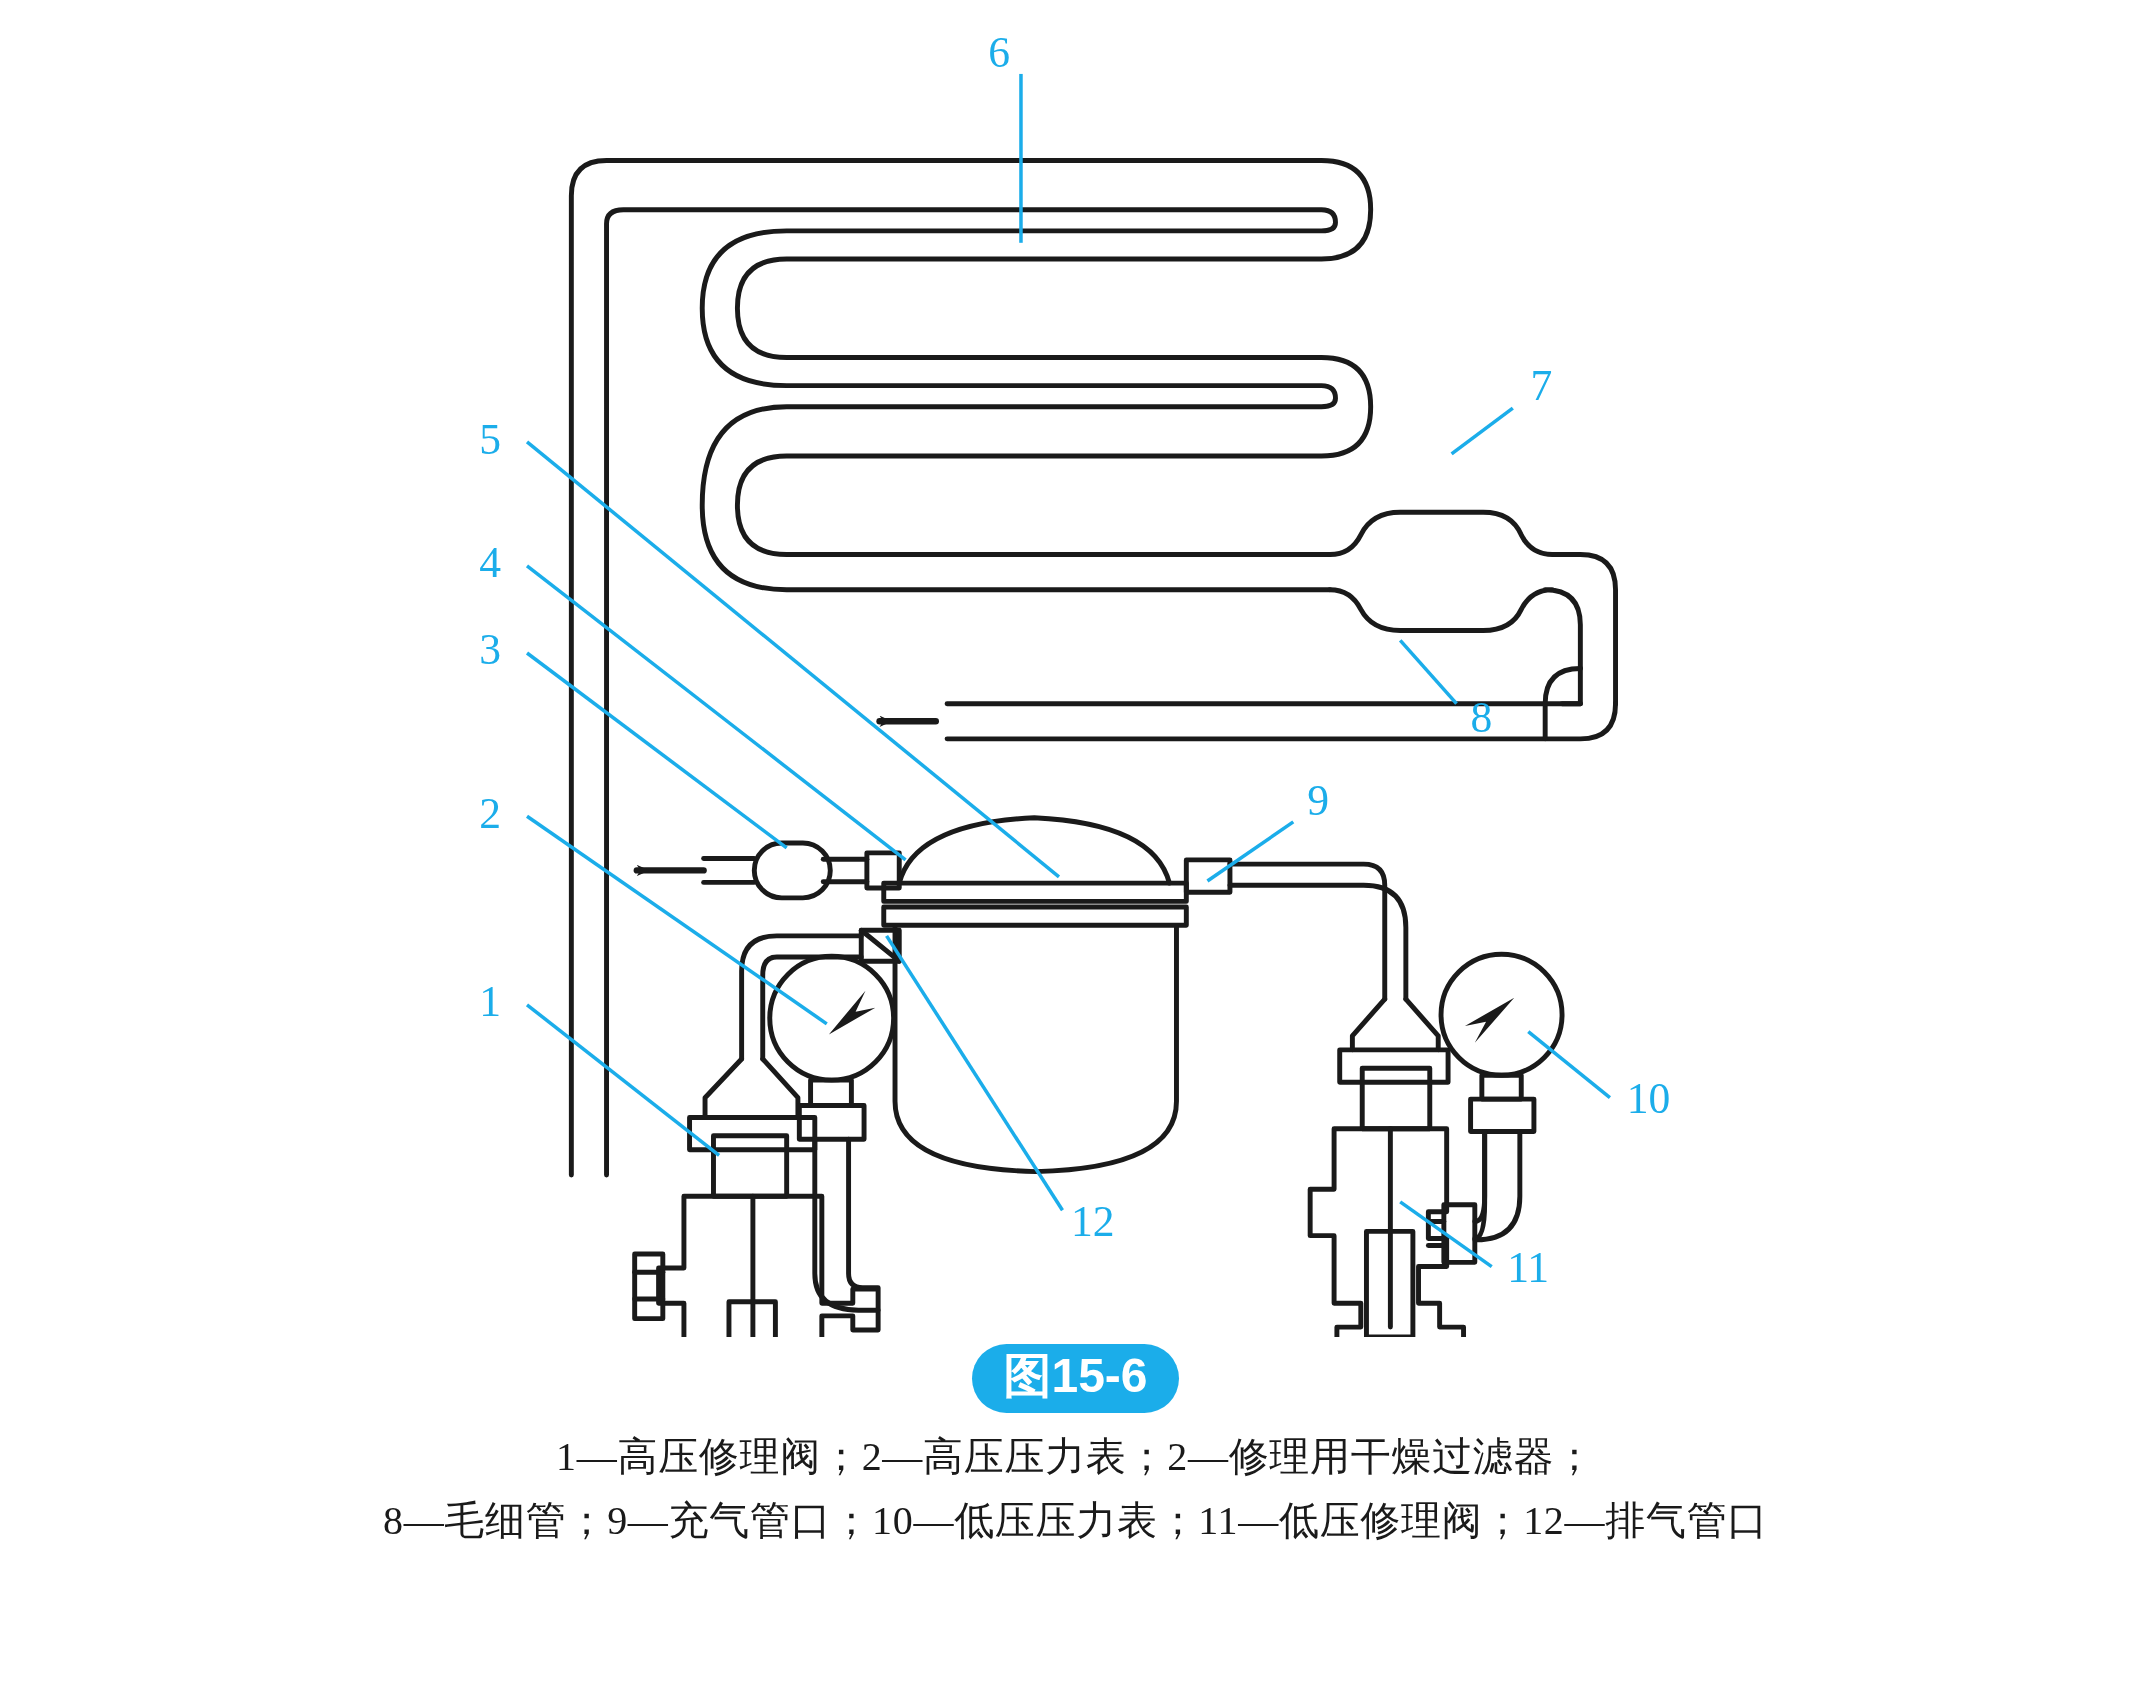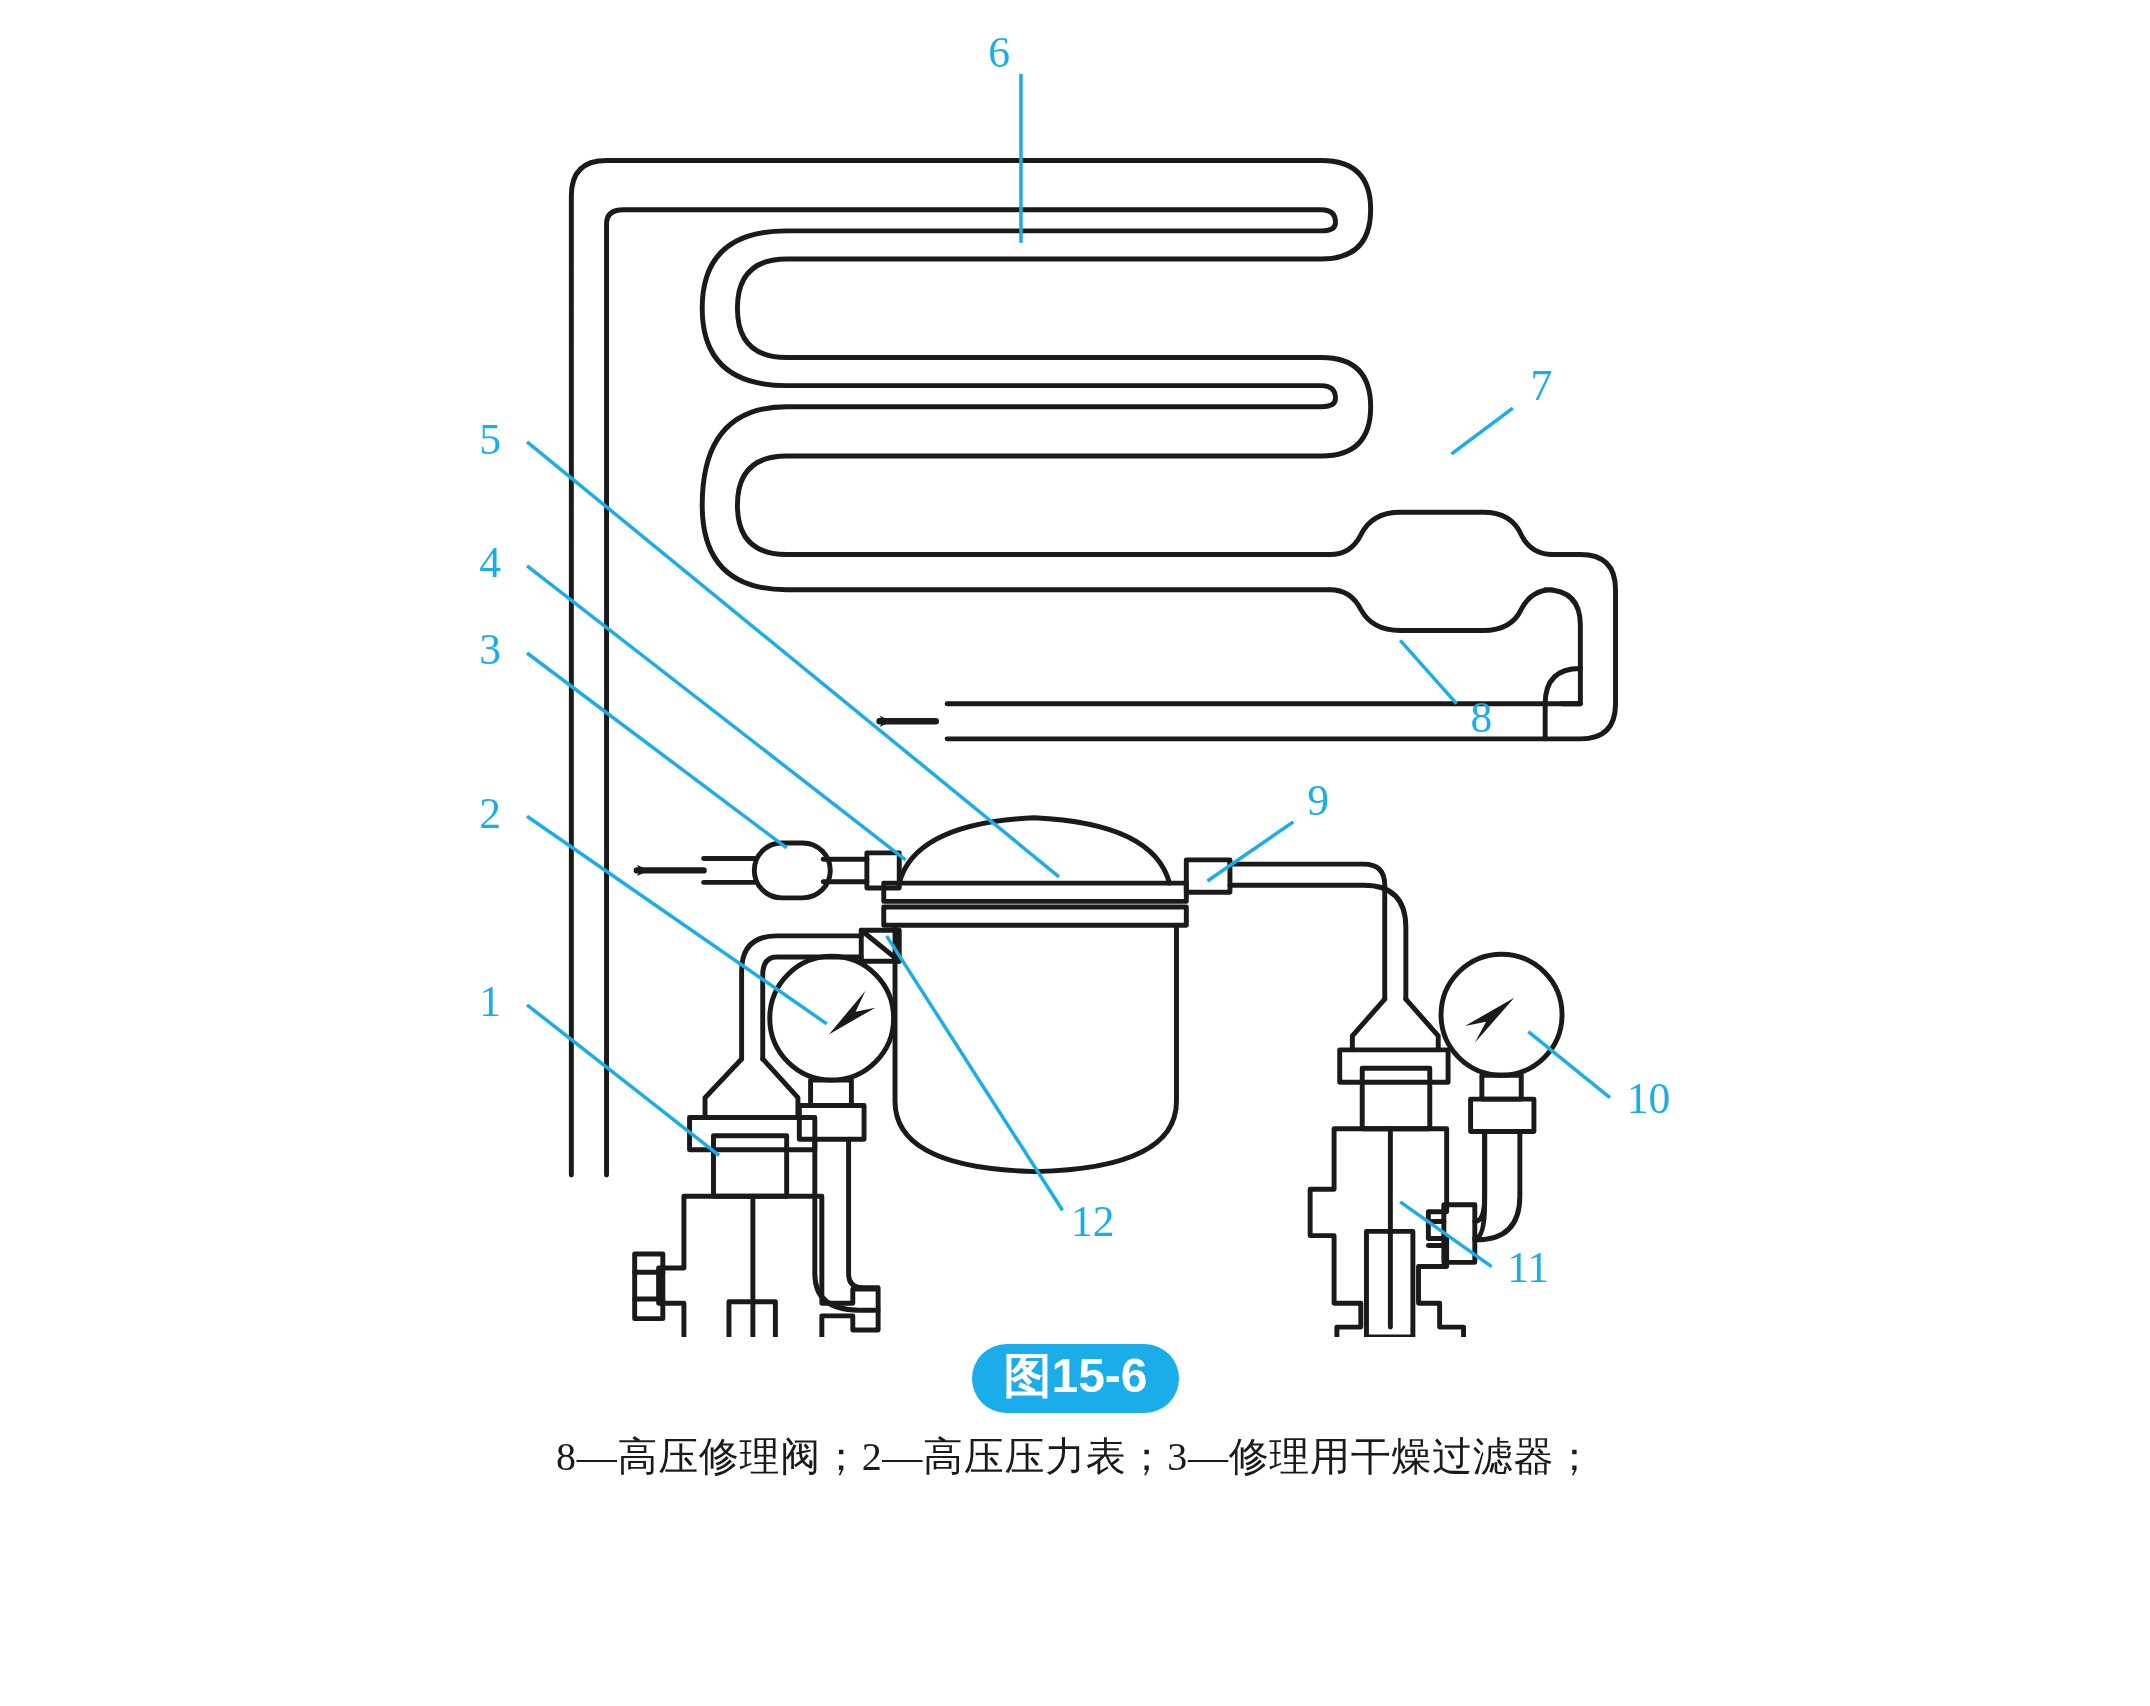--- a/index.html
+++ b/index.html
@@ -328,17 +328,18 @@
       <text class="callout-num" x="2312" y="1582" text-anchor="start">10</text>
       <text class="callout-num" x="2142" y="1822" text-anchor="start">11</text>
       <text class="callout-num" x="1522" y="1756" text-anchor="start">12</text>
     </g>
   </svg>
 
   <div id="caption-block">
     <div id="title-row">
       <span id="fig-badge">图15-6</span>
     </div>
-    <div class="legend-line">8—高压修理阀；2—高压压力表；3—修理用干燥过滤器；</div>
+    <div class="legend-line">1—高压修理阀；2—高压压力表；2—修理用干燥过滤器；</div>
+    <div class="legend-line">8—毛细管；9—充气管口；10—低压压力表；11—低压修理阀；12—排气管口</div>
   </div>
 
 </div>
 
 
 </body></html>

